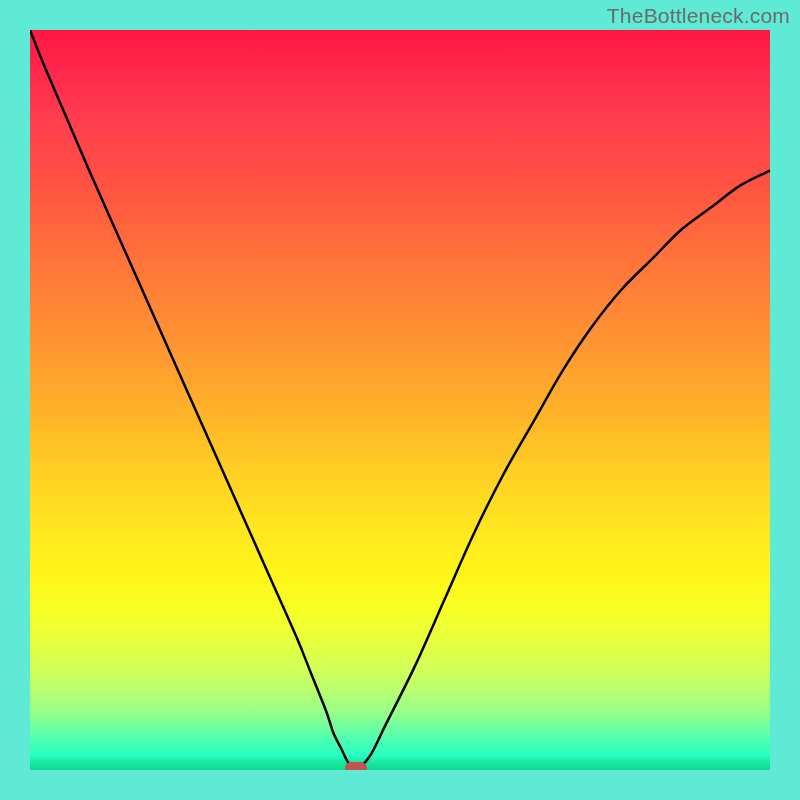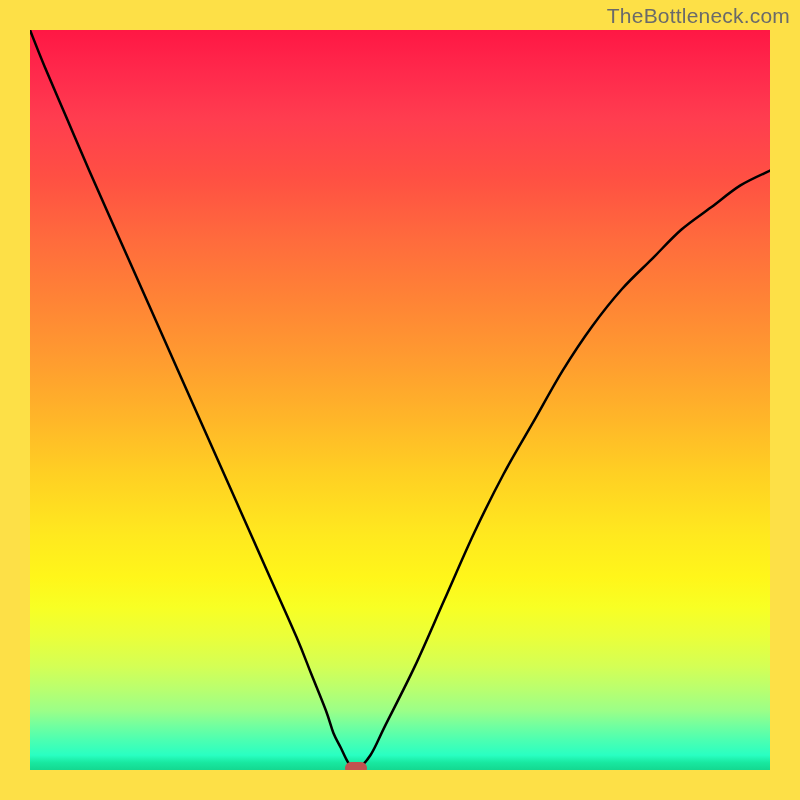--- a/index.html
+++ b/index.html
@@ -10,21 +10,21 @@
     background: #000;
     overflow: hidden;
     font-family: Arial, Helvetica, sans-serif;
   }
   .frame {
     position: absolute;
     top: 0;
     left: 0;
     width: 800px;
     height: 800px;
-    background: #fde047;
+    background: #5eead4;
   }
   .plot {
     position: absolute;
     top: 30px;
     left: 30px;
     width: 740px;
     height: 740px;
     overflow: hidden;
   }
   .gradient {

